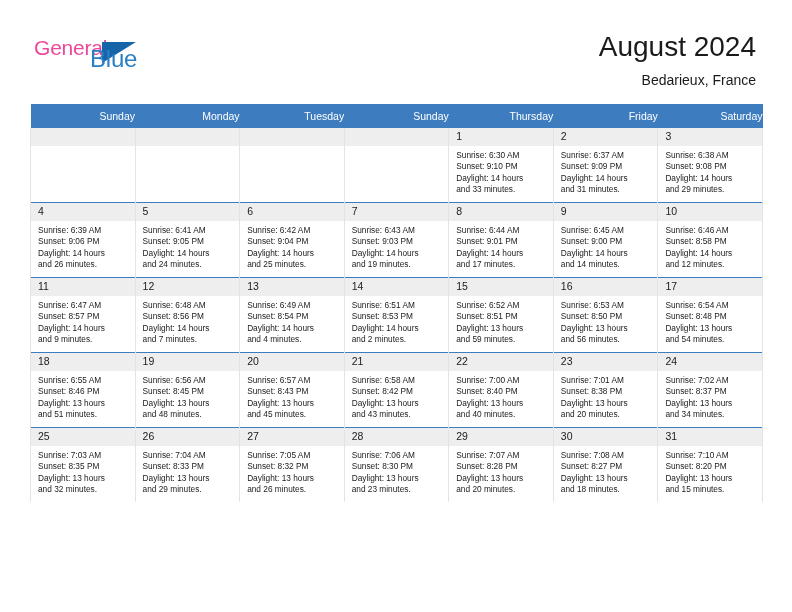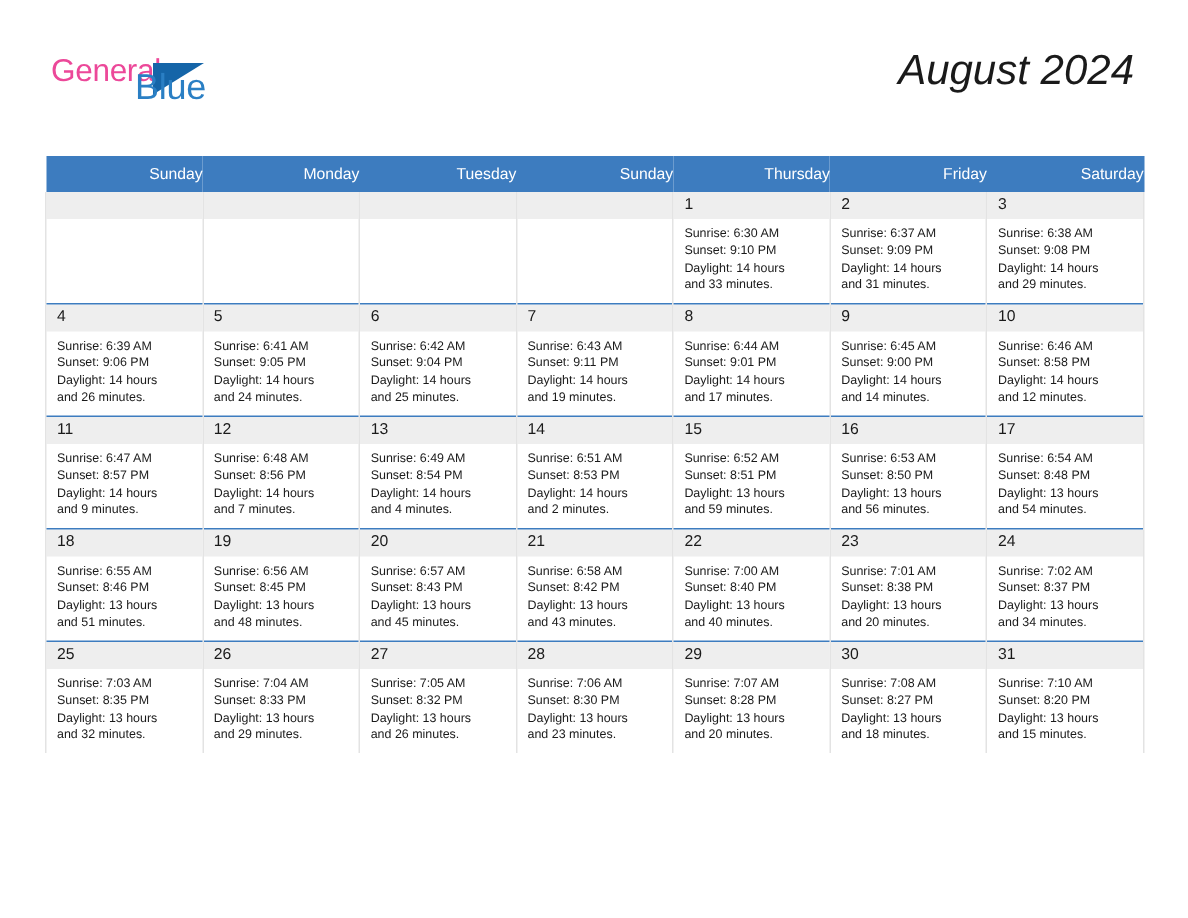--- a/index.html
+++ b/index.html
@@ -70,21 +70,20 @@
     position: absolute;
     right: 36px;
     top: 30px;
     text-align: right;
   }
   .cal-title {
     font-size: 28px;
     color: #1a1a1a;
     line-height: 34px;
     white-space: nowrap;
-    font-style: italic;
   }
   .cal-subtitle {
     font-size: 14px;
     color: #1a1a1a;
     line-height: 20px;
     margin-top: 6px;
     white-space: nowrap;
   }
 
   
@@ -154,20 +153,21 @@
   <div class="header">
 
     <div class="logo">
       <span class="logo-general">General</span>
       <span class="logo-triangle"></span>
       <span class="logo-blue">Blue</span>
     </div>
 
     <div class="title-block">
       <div class="cal-title">August 2024</div>
+      <div class="cal-subtitle">Bedarieux, France</div>
     </div>
 
   </div>
 
   <table class="calendar">
     <thead>
       <tr>
         <th>Sunday</th>
         <th>Monday</th>
         <th>Tuesday</th>
@@ -268,21 +268,21 @@
               <div>Sunrise: 6:42 AM</div>
               <div>Sunset: 9:04 PM</div>
               <div>Daylight: 14 hours</div>
               <div>and 25 minutes.</div>
             </div>
           </td>
           <td>
             <div class="daynum-band">7</div>
             <div class="cell-body">
               <div>Sunrise: 6:43 AM</div>
-              <div>Sunset: 9:11 PM</div>
+              <div>Sunset: 9:03 PM</div>
               <div>Daylight: 14 hours</div>
               <div>and 19 minutes.</div>
             </div>
           </td>
           <td>
             <div class="daynum-band">8</div>
             <div class="cell-body">
               <div>Sunrise: 6:44 AM</div>
               <div>Sunset: 9:01 PM</div>
               <div>Daylight: 14 hours</div>

